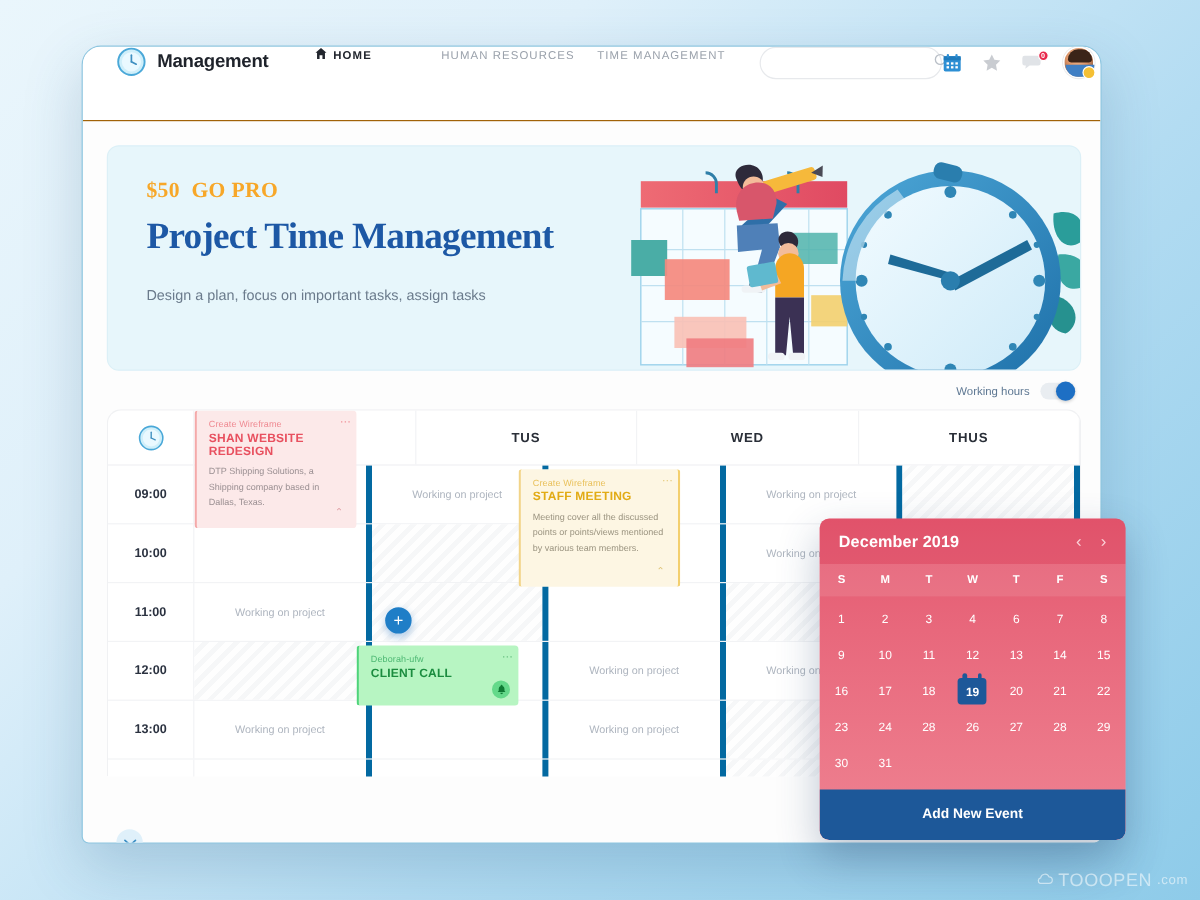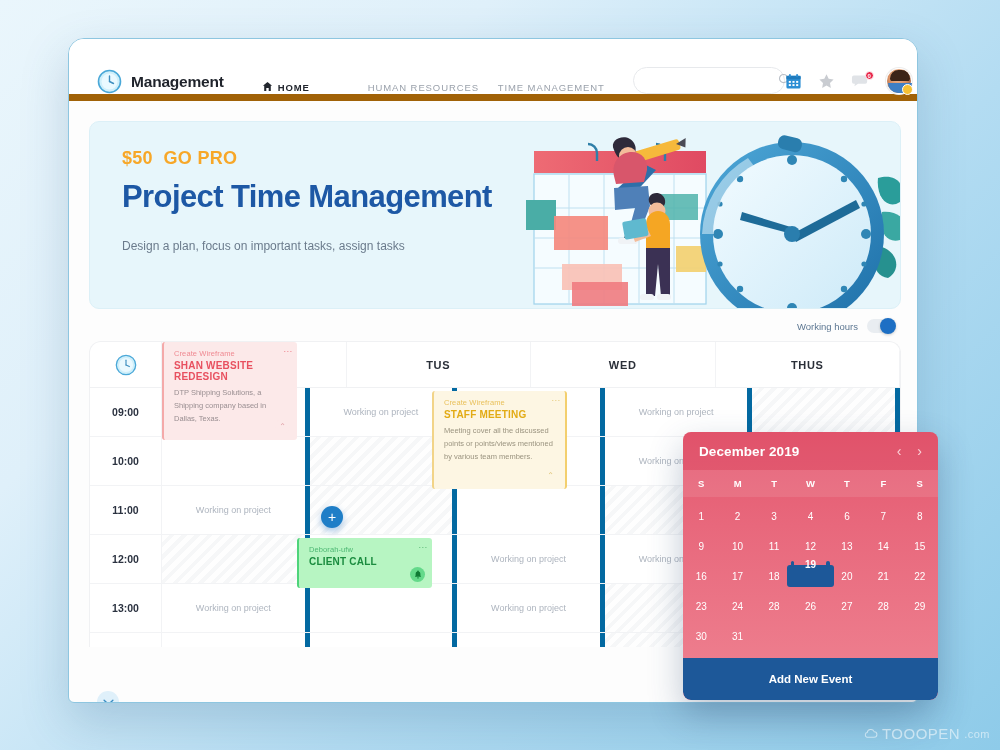--- a/index.html
+++ b/index.html
@@ -20,22 +20,22 @@
     border-radius: 16px 16px 6px 6px;
     border: 1px solid #8ec6e0;
     box-shadow: 0 18px 48px rgba(40,90,130,.22);
     overflow: hidden;
   }
 
   
   #topnav {
     height: 62px;
     background: #ffffff;
-    border-bottom: 7px solid #a16207;
-    display: flex; align-items: flex-end;
+    border-bottom: 1px solid #a16207;
+    display: flex; align-items: flex-start;
     padding: 0 22px 0 28px;
     position: relative;
   }
   #brand { display: flex; align-items: center; gap: 9px; }
   #brand-name { font-size: 15.5px; font-weight: 700; color: #1f232b; letter-spacing: -.2px; }
   .clock-logo { width: 25px; height: 25px; position: relative; flex: 0 0 auto; }
   .nav-links { display: flex; align-items: center; margin-left: 38px; gap: 0; }
   .nav-link {
     font-size: 9.5px; letter-spacing: .9px; color: #9aa1ab;
     text-transform: uppercase; padding: 0 0 0 0; white-space: nowrap;
@@ -87,25 +87,25 @@
   #hero {
     margin: 20px 16px 0 20px;
     height: 188px;
     border-radius: 10px;
     background: #e7f6fb;
     border: 1px solid #dcf0f7;
     position: relative; overflow: hidden;
   }
   #hero-text { position: absolute; left: 32px; top: 26px; z-index: 4; }
   #hero-kicker {
-    font-size: 18px; font-weight: 700; color: #f7a728; letter-spacing: .3px;
+    font-size: 18px; font-weight: 700; color: #f7a728; letter-spacing: .3px; font-family: Liberation Serif, serif;
   }
   #hero-title {
     font-size: 31px; font-weight: 700; color: #1d58a5;
-    letter-spacing: -.6px; margin-top: 10px;
+    letter-spacing: -.6px; margin-top: 10px; font-family: Liberation Serif, serif;
   }
   #hero-sub { font-size: 12px; color: #6b7b8c; margin-top: 24px; }
 
   
   #illus { position: absolute; right: -6px; top: -6px; width: 380px; height: 210px; z-index: 2; }
 
   
   #wh-row {
     display: flex; align-items: center; justify-content: flex-end;
     gap: 9px; margin: 10px 22px 0 0;
@@ -252,24 +252,24 @@
     display: grid; grid-template-columns: repeat(7, 1fr);
     grid-auto-rows: 30px; padding-top: 4px;
   }
   .cal-day {
     display: flex; align-items: center; justify-content: center;
     font-size: 10px; color: #ffffff; cursor: pointer; position: relative;
   }
   .cal-day.empty { cursor: default; }
   .cal-day.sel { color: transparent; }
   .cal-badge {
-    position: absolute; width: 47px; height: 22px; border-radius: 3px;
+    position: absolute; width: 24px; height: 22px; border-radius: 3px;
     background: #1d5899; display: flex; align-items: flex-end;
     justify-content: center; color: #fff; font-size: 10px; font-weight: 700;
-    padding-bottom: 17px;
+    padding-bottom: 4px;
   }
   .cal-badge::before, .cal-badge::after {
     content: ''; position: absolute; top: -4px; width: 3.5px; height: 6px;
     background: #1d5899; border-radius: 2px;
   }
   .cal-badge::before { left: 4px; }
   .cal-badge::after  { right: 4px; }
   #cal-footer {
     position: absolute; left: 0; bottom: 0; width: 100%; height: 42px;
     background: #1d5899; color: #fff;

